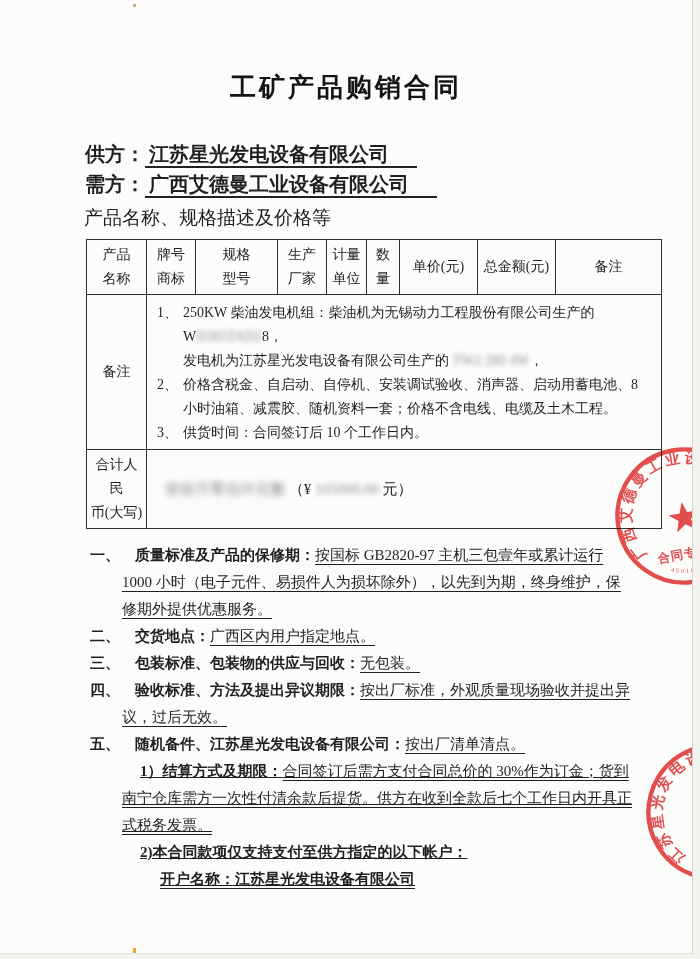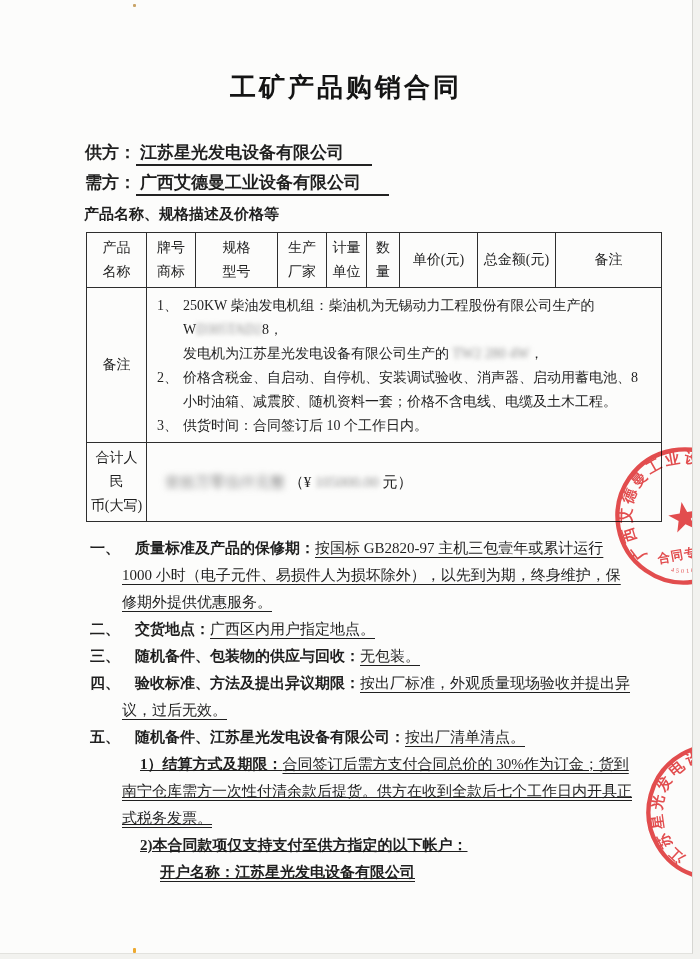--- a/index.html
+++ b/index.html
@@ -25,28 +25,28 @@
 
   h1.title {
     margin-top:70px;
     text-align:center;
     font-size:26px;
     font-weight:700;
     letter-spacing:3px;
     color:#141414;
   }
   .parties { margin:34px 0 0 85px; }
-  .party { font-size:17px; font-weight:700; line-height:30px;font-family:Liberation Mono, monospace; }
+  .party { font-size:20px; font-weight:700; line-height:30px; }
   .party .pvalue {
     border-bottom:2px solid #222;
     padding:0 28px 1px 4px;
   }
   .section-heading {
     margin:6px 0 8px 84px;
-    font-size:15px; font-weight:700;
+    font-size:19px; font-weight:400;
   }
 
   table.product {
     margin-left:86px;
     border-collapse:collapse;
     table-layout:fixed;
     width:575px;
     font-size:14px;
   }
   table.product td {
@@ -214,21 +214,21 @@
     </table>
 
   <div class="terms">
     <div class="clause">
       <span class="cnum">一、</span><span class="clabel">质量标准及产品的保修期：</span><span class="u">按国标 GB2820-97 主机三包壹年或累计运行 1000 小时（电子元件、易损件人为损坏除外），以先到为期，终身维护，保修期外提供优惠服务。</span>
     </div>
     <div class="clause">
       <span class="cnum">二、</span><span class="clabel">交货地点：</span><span class="u">广西区内用户指定地点。</span>
     </div>
     <div class="clause">
-      <span class="cnum">三、</span><span class="clabel">随机备件、包装物的供应与回收：</span><span class="u">无包装。</span>
+      <span class="cnum">三、</span><span class="clabel">包装标准、包装物的供应与回收：</span><span class="u">无包装。</span>
     </div>
     <div class="clause">
       <span class="cnum">四、</span><span class="clabel">验收标准、方法及提出异议期限：</span><span class="u">按出厂标准，外观质量现场验收并提出异议，过后无效。</span>
     </div>
     <div class="clause">
       <span class="cnum">五、</span><span class="clabel">随机备件、江苏星光发电设备有限公司：</span><span class="u">按出厂清单清点。</span>
     </div>
     <div class="subclause">
       <span class="clabel">1）结算方式及期限：</span><span class="u">合同签订后需方支付合同总价的 30%作为订金；货到南宁仓库需方一次性付清余款后提货。供方在收到全款后七个工作日内开具正式税务发票。</span>
     </div>

